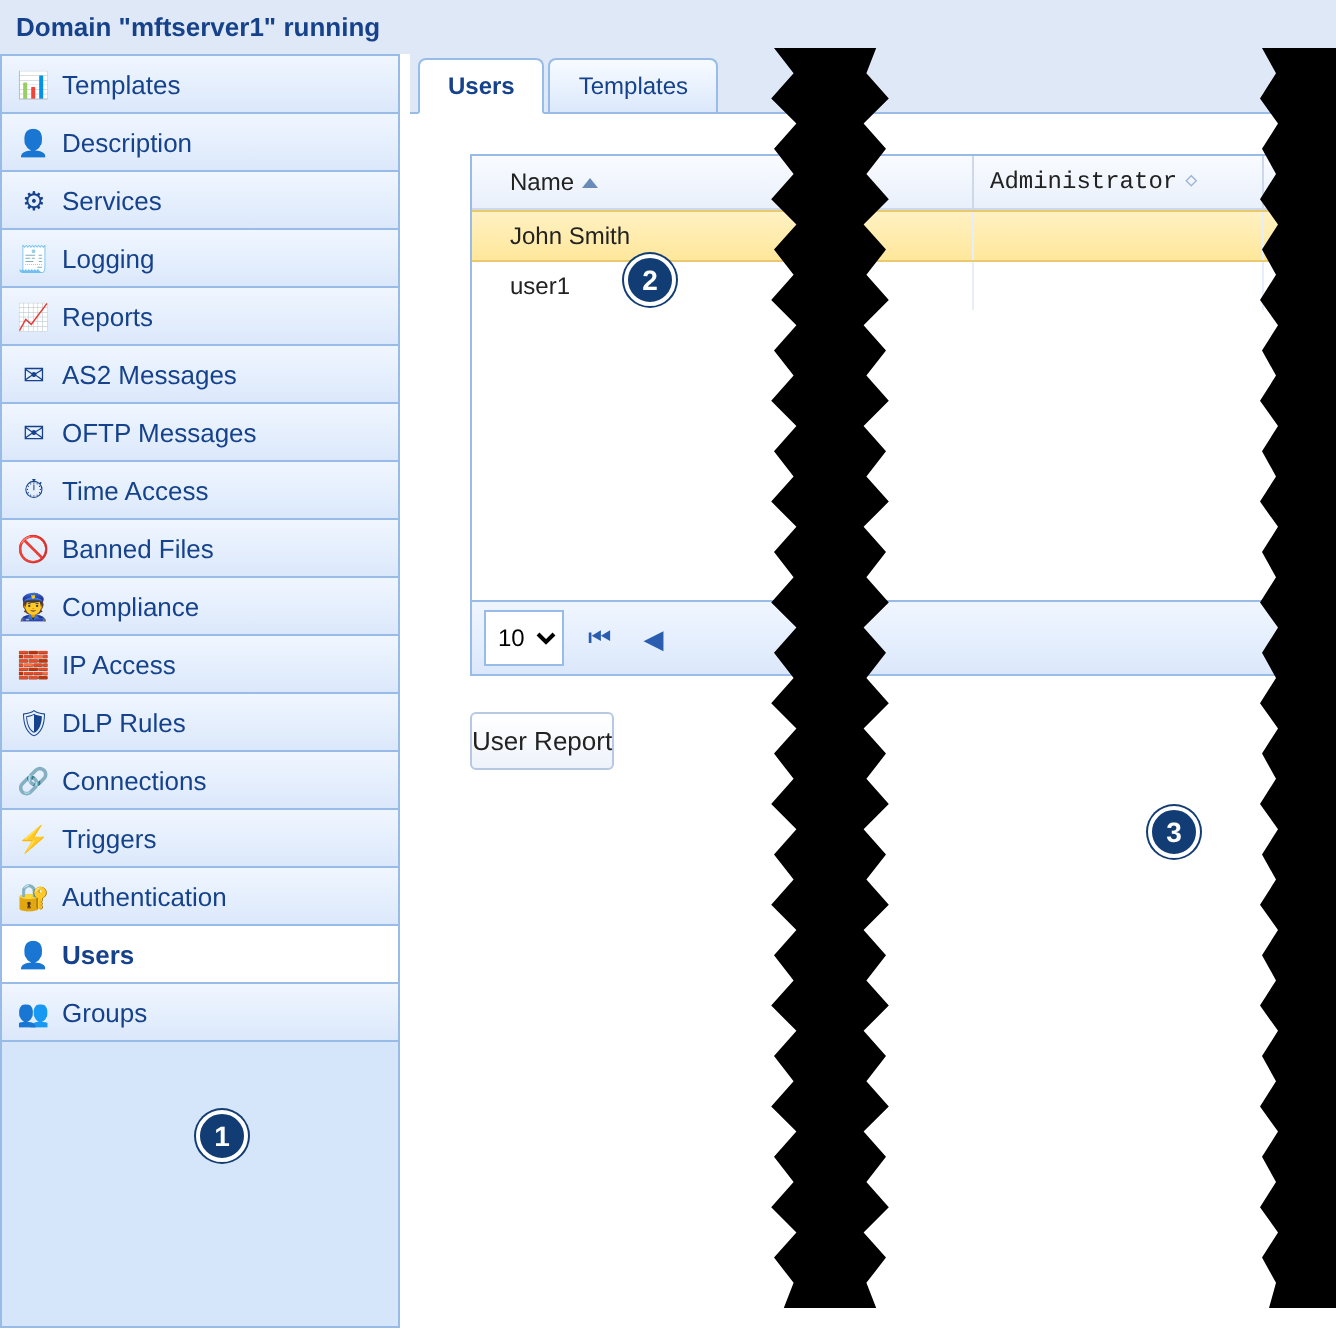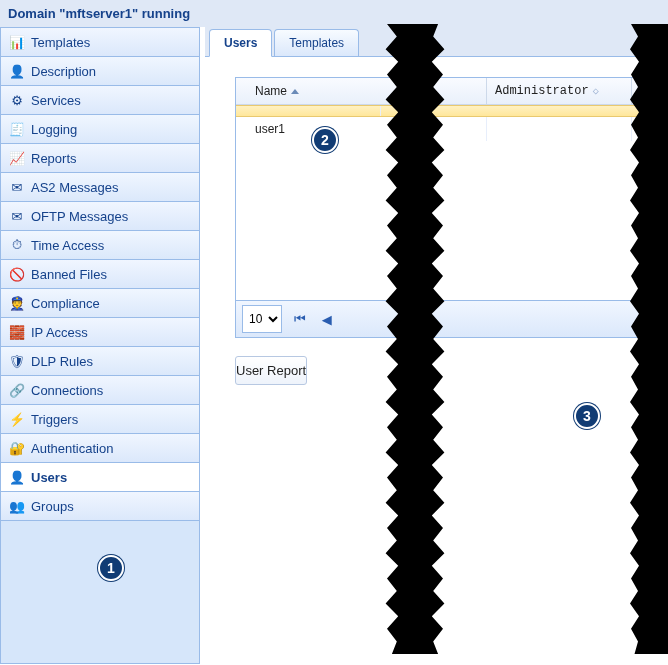--- a/index.html
+++ b/index.html
@@ -293,20 +293,21 @@
         <div class="ghcell col-admin">
           <span>Administrator</span>
           <span class="sort-neutral">◇</span>
         </div>
         <div class="ghcell col-ta">
           <span>Ta</span>
         </div>
       </div>
       <div class="grid-body">
         <div class="grow selected">
+          <div class="gcell col-name">John Smith</div>
           <div class="gcell col-admin"></div>
           <div class="gcell col-ta"></div>
         </div>
         <div class="grow">
           <div class="gcell col-name">user1</div>
           <div class="gcell col-admin"></div>
           <div class="gcell col-ta"></div>
         </div>
       </div>
       <div class="grid-footer">

